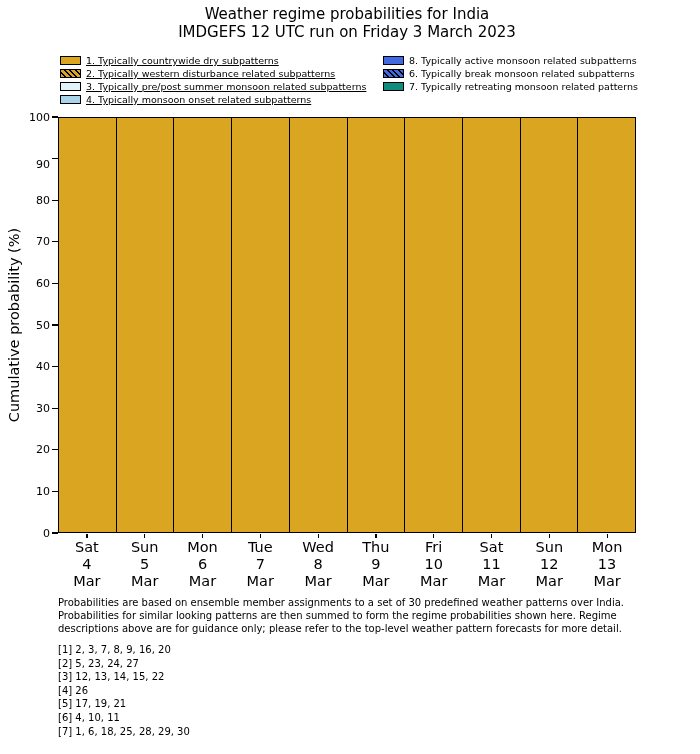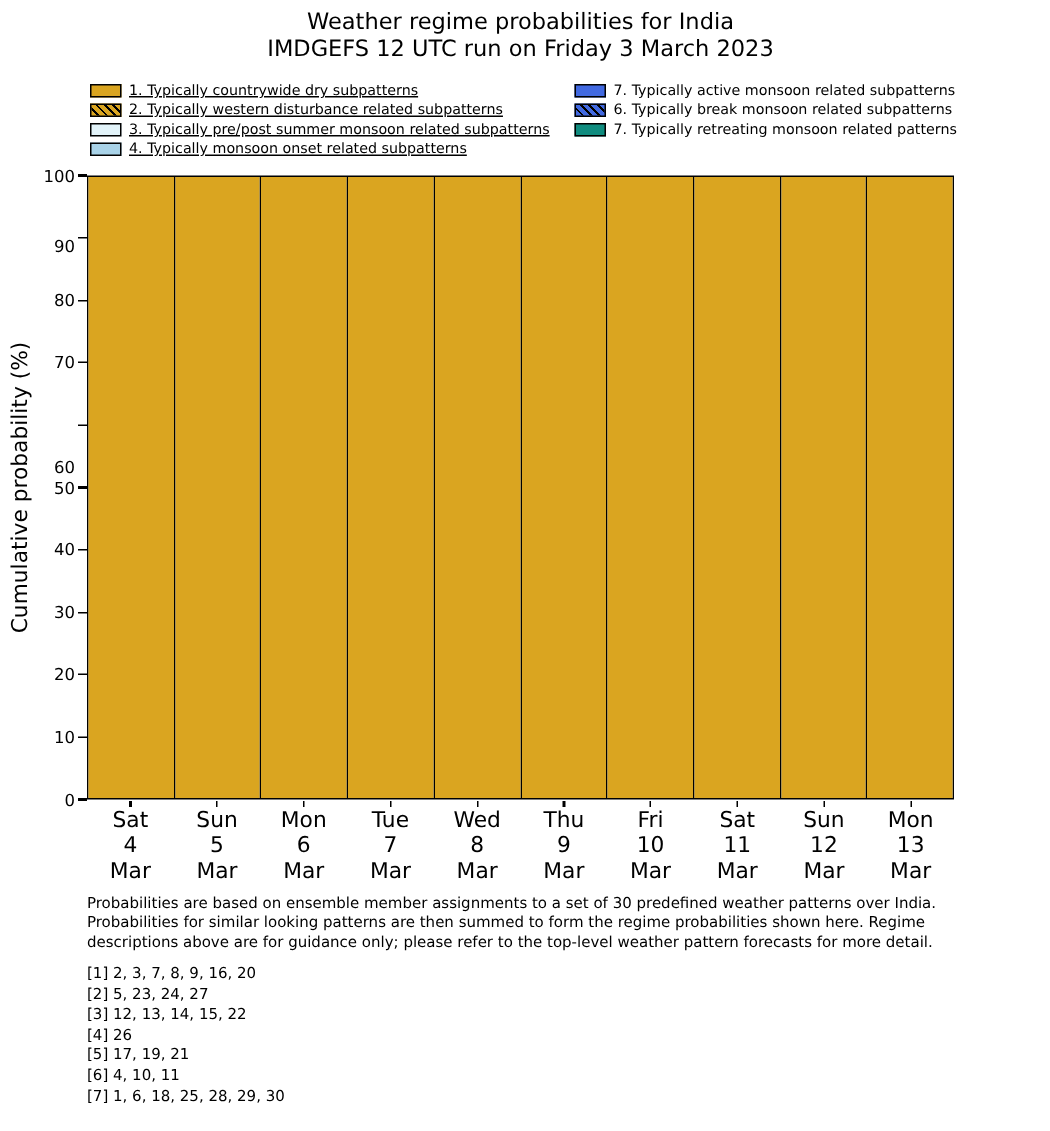--- a/index.html
+++ b/index.html
@@ -60,21 +60,21 @@
         <div class="legend-label">3. Typically pre/post summer monsoon related subpatterns</div>
       </div>
       <div class="legend-item">
         <div class="swatch" style="background-color: rgb(169, 211, 232);"></div>
         <div class="legend-label">4. Typically monsoon onset related subpatterns</div>
       </div>
     </div>
   <div class="legend-col" id="legend-col-2">
       <div class="legend-item">
         <div class="swatch" style="background-color: rgb(65, 105, 225);"></div>
-        <div class="legend-label">7. Typically active monsoon related subpatterns</div>
+        <div class="legend-label">8. Typically active monsoon related subpatterns</div>
       </div>
       <div class="legend-item">
         <div class="swatch" style="background-color: rgb(65, 105, 225); background-image: repeating-linear-gradient(45deg, rgba(0, 0, 0, 0) 0px, rgba(0, 0, 0, 0) 2.6px, rgb(0, 0, 0) 2.6px, rgb(0, 0, 0) 4px);"></div>
         <div class="legend-label">6. Typically break monsoon related subpatterns</div>
       </div>
       <div class="legend-item">
         <div class="swatch" style="background-color: rgb(15, 140, 127);"></div>
         <div class="legend-label">7. Typically retreating monsoon related patterns</div>
       </div>
     </div>
@@ -119,21 +119,21 @@
       <div class="ytick-label" style="top: 483.9px;">10</div>
       <div class="ytick-mark" style="top: 490.8px;"></div>
       <div class="ytick-label" style="top: 442.3px;">20</div>
       <div class="ytick-mark" style="top: 449.2px;"></div>
       <div class="ytick-label" style="top: 400.7px;">30</div>
       <div class="ytick-mark" style="top: 407.6px;"></div>
       <div class="ytick-label" style="top: 359.1px;">40</div>
       <div class="ytick-mark" style="top: 366px;"></div>
       <div class="ytick-label" style="top: 317.5px;">50</div>
       <div class="ytick-mark" style="top: 324.4px;"></div>
-      <div class="ytick-label" style="top: 275.9px; margin-top: 28px;">60</div>
+      <div class="ytick-label" style="top: 275.9px;">60</div>
       <div class="ytick-mark" style="top: 282.8px;"></div>
       <div class="ytick-label" style="top: 234.3px;">70</div>
       <div class="ytick-mark" style="top: 241.2px;"></div>
       <div class="ytick-label" style="top: 192.7px;">80</div>
       <div class="ytick-mark" style="top: 199.6px;"></div>
       <div class="ytick-label" style="top: 157px;">90</div>
       <div class="ytick-mark" style="top: 158px;"></div>
       <div class="ytick-label" style="top: 109.5px;">100</div>
       <div class="ytick-mark" style="top: 116.4px;"></div>
       <div class="xtick-mark" style="left: 86.3px;"></div>

